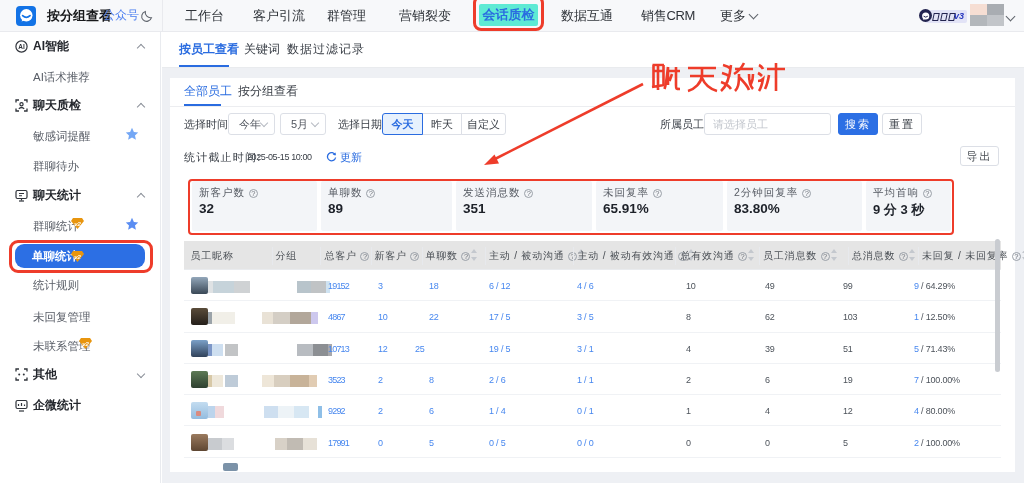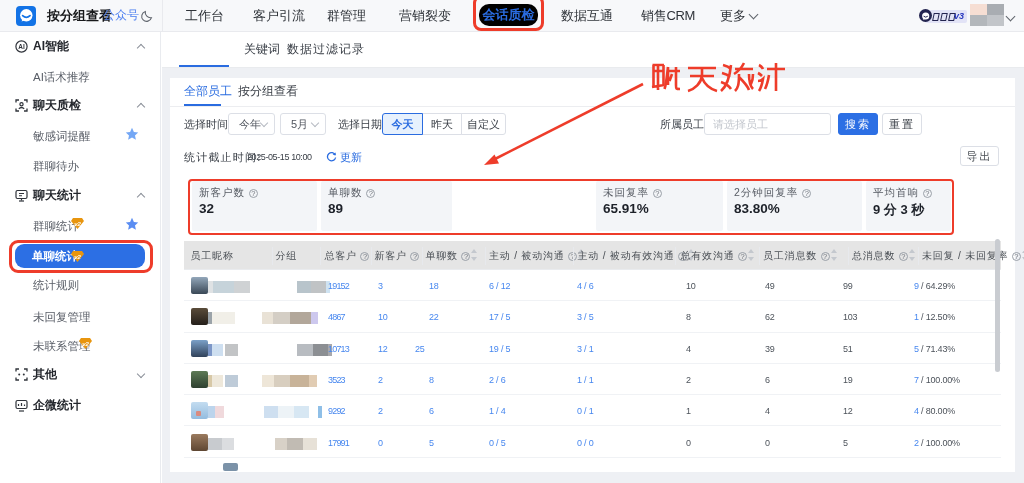--- a/index.html
+++ b/index.html
@@ -4,21 +4,21 @@
 <style>
 *{margin:0;padding:0;box-sizing:border-box}
 html,body{width:1024px;height:483px;overflow:hidden;font-family:"Liberation Sans",sans-serif;background:#fff;position:relative}
 .abs{position:absolute}
 
 #nav{position:absolute;left:0;top:0;width:1024px;height:32px;background:#f7f8fa;border-bottom:1px solid #e9eaee}
 #nav .mi{position:absolute;top:0;height:31px;line-height:31px;font-size:13px;color:#2f3339}
 #logo{position:absolute;left:16px;top:6px;width:20px;height:20px;border-radius:4px;background:#1373e6}
 .brand{position:absolute;left:47px;top:0;height:31px;line-height:31px;font-size:13px;font-weight:bold;color:#17181a}
 .gzh{position:absolute;left:103px;top:0;height:31px;line-height:31px;font-size:12px;color:#4a7df0}
-#navhl{position:absolute;left:479px;top:4px;width:59px;height:22px;background:#000000;border-radius:10px}
+#navhl{position:absolute;left:479px;top:4px;width:59px;height:22px;background:#5eead4;border-radius:2px}
 #navhl span{display:block;text-align:center;line-height:22px;font-size:13px;color:#2a6ce0;font-weight:bold}
 #navredbox{position:absolute;left:473px;top:-5px;width:71px;height:36px;border:3px solid #ee3c2a;border-radius:8px}
 .chev{display:inline-block;width:7px;height:7px;border-right:1.4px solid #5f646b;border-bottom:1.4px solid #5f646b;transform:rotate(45deg);vertical-align:2px}
 
 #vipc{position:absolute;left:919px;top:9px;width:13px;height:13px;border-radius:50%;background:#23244f;z-index:2}
 #vipp{position:absolute;left:925px;top:9.5px;width:42px;height:13px;background:#e2e3f6;border-radius:2px;font-size:9px;line-height:13px;color:#23244f;font-weight:bold;font-style:italic;text-align:left;padding-right:2px}
 
 #side{position:absolute;left:0;top:32px;width:161px;height:451px;background:#fff;border-right:1px solid #e9ebef}
 .shead{position:absolute;left:33px;font-size:12px;font-weight:bold;color:#23262c;white-space:nowrap}
 .sitem{position:absolute;left:33px;font-size:11.5px;color:#585d66;white-space:nowrap}
@@ -170,20 +170,21 @@
   <span class="sarr dn" style="top:339px"></span>
   <svg class="sic" style="top:367px" viewBox="0 0 13 13">
       <rect x="1" y="1.5" width="11" height="8" rx="1.5" fill="none" stroke="#30343b" stroke-width="1.2"></rect>
       <path d="M3.5 7 v-2 M6.5 7 V4 M9.5 7 V5.5" stroke="#30343b" stroke-width="1.2"></path>
       <path d="M4 12 h5" stroke="#30343b" stroke-width="1.2"></path>
     </svg>
   <div class="shead" style="top:367px;line-height:13px">企微统计</div>
 </div>
 <div id="content">
   <div id="topstrip">
+    <div class="ttab" style="left:17px;color:#2a6ce0;font-weight:bold">按员工查看</div>
     <div class="ttab" style="left:82px">关键词</div>
     <div class="ttab" style="left:125px;letter-spacing:1px">数据过滤记录</div>
     <div id="tuline"></div>
   </div>
   <div id="card">
     <div class="ctab" style="left:14px;color:#2a6ce0">全部员工</div>
     <div class="ctab" style="left:68px;color:#3b4048">按分组查看</div>
     <div id="culine"></div>
     <div id="ctabborder"></div>
 
@@ -209,20 +210,24 @@
     <div class="btn" style="left:790px;top:68px;width:39px;height:20px;line-height:18px;border-radius:3px;color:#4a4f55;letter-spacing:2px">导出</div>
 
     <div class="abs" style="left:18px;top:101px;width:766px;height:56px;border:2.5px solid #ee3c2a;border-radius:4px"></div>
     <div class="sbox" style="left:22px;width:125px">
         <div class="sl">新客户数 <span class="qi">?</span></div>
         <div class="sv">32</div>
       </div>
     <div class="sbox" style="left:151px;width:131px">
         <div class="sl">单聊数 <span class="qi">?</span></div>
         <div class="sv">89</div>
+      </div>
+    <div class="sbox" style="left:286px;width:136px">
+        <div class="sl">发送消息数 <span class="qi">?</span></div>
+        <div class="sv">351</div>
       </div>
     <div class="sbox" style="left:426px;width:127px">
         <div class="sl">未回复率 <span class="qi">?</span></div>
         <div class="sv">65.91%</div>
       </div>
     <div class="sbox" style="left:557px;width:135px">
         <div class="sl">2分钟回复率 <span class="qi">?</span></div>
         <div class="sv">83.80%</div>
       </div>
     <div class="sbox" style="left:696px;width:85px">

